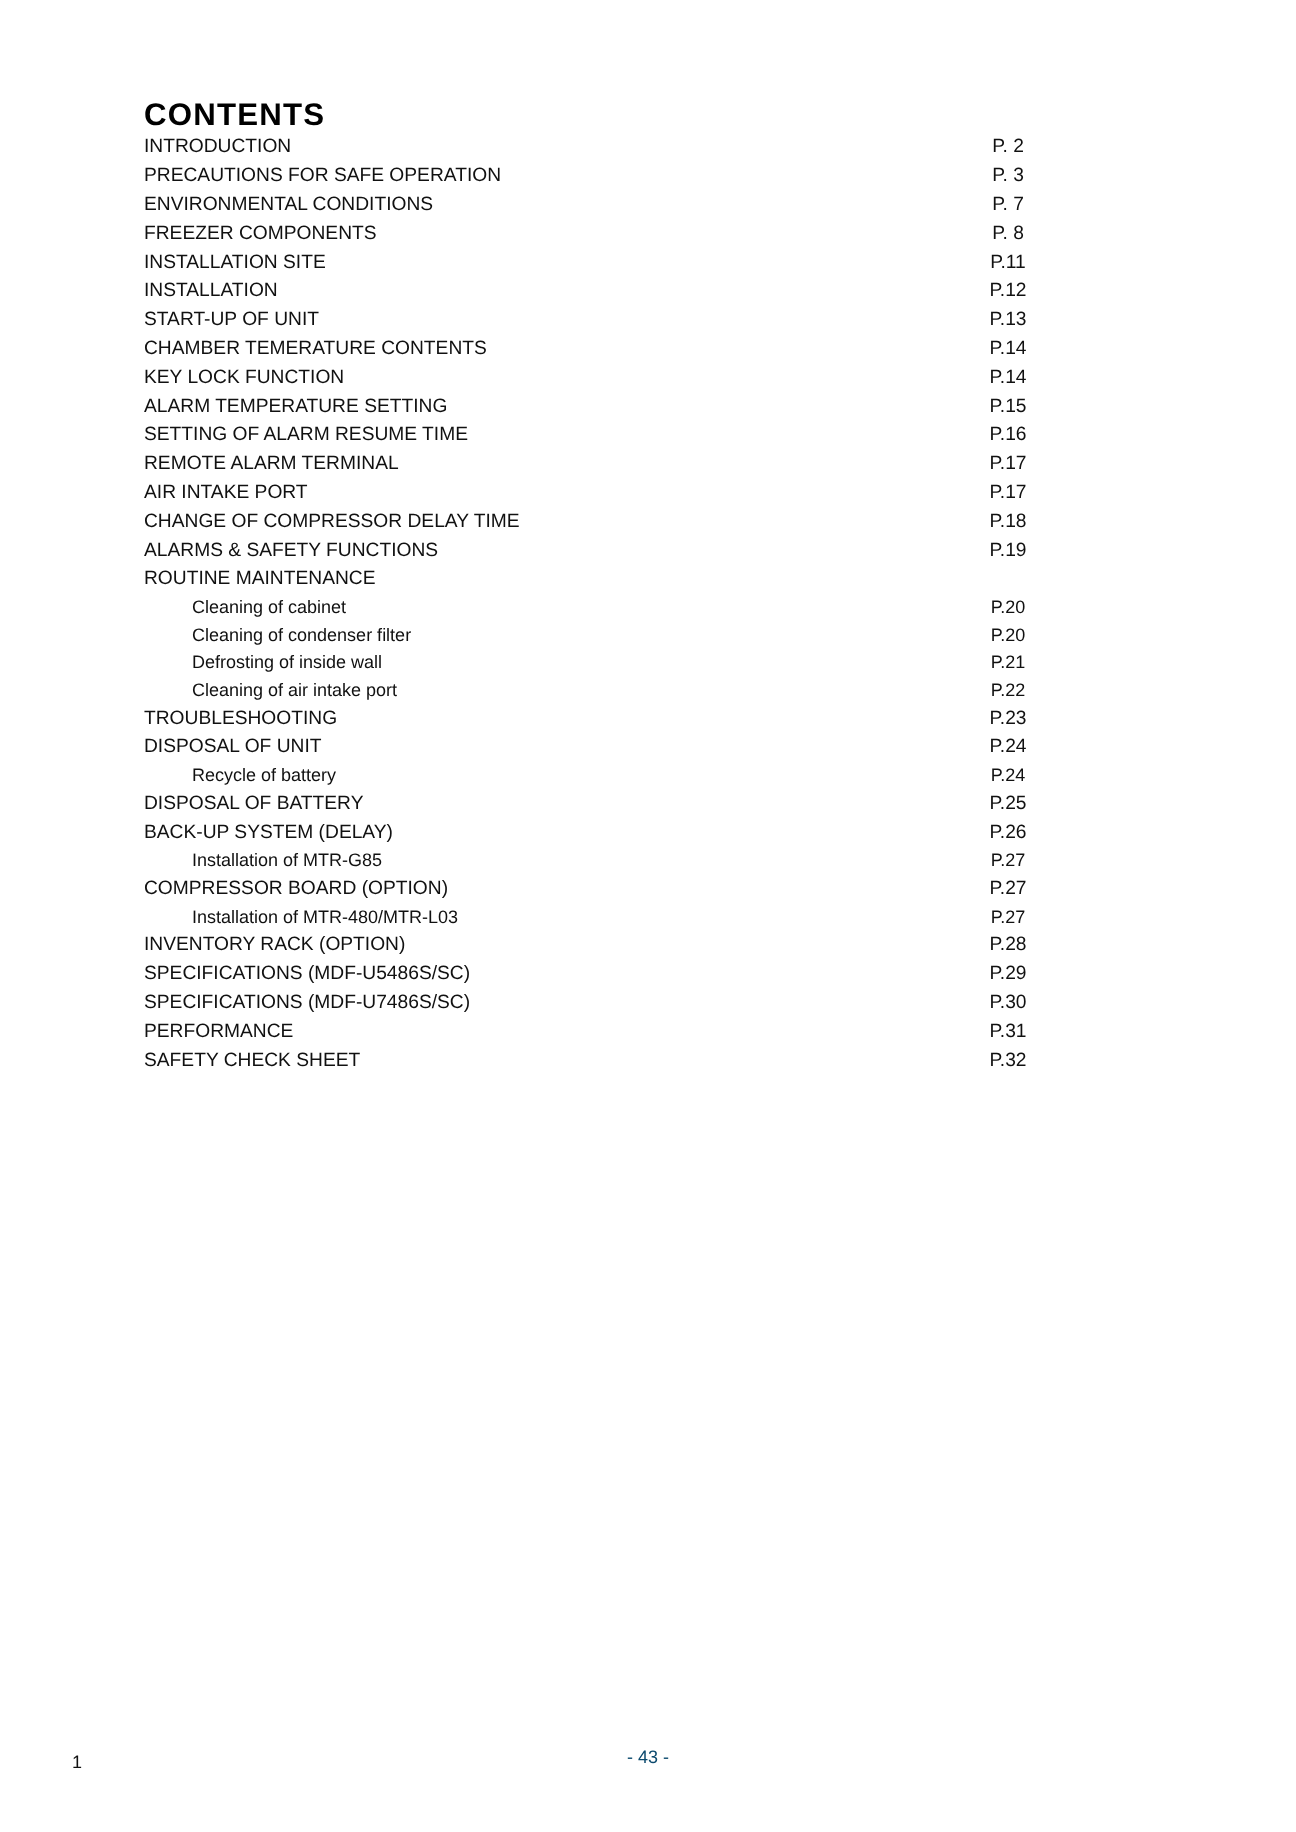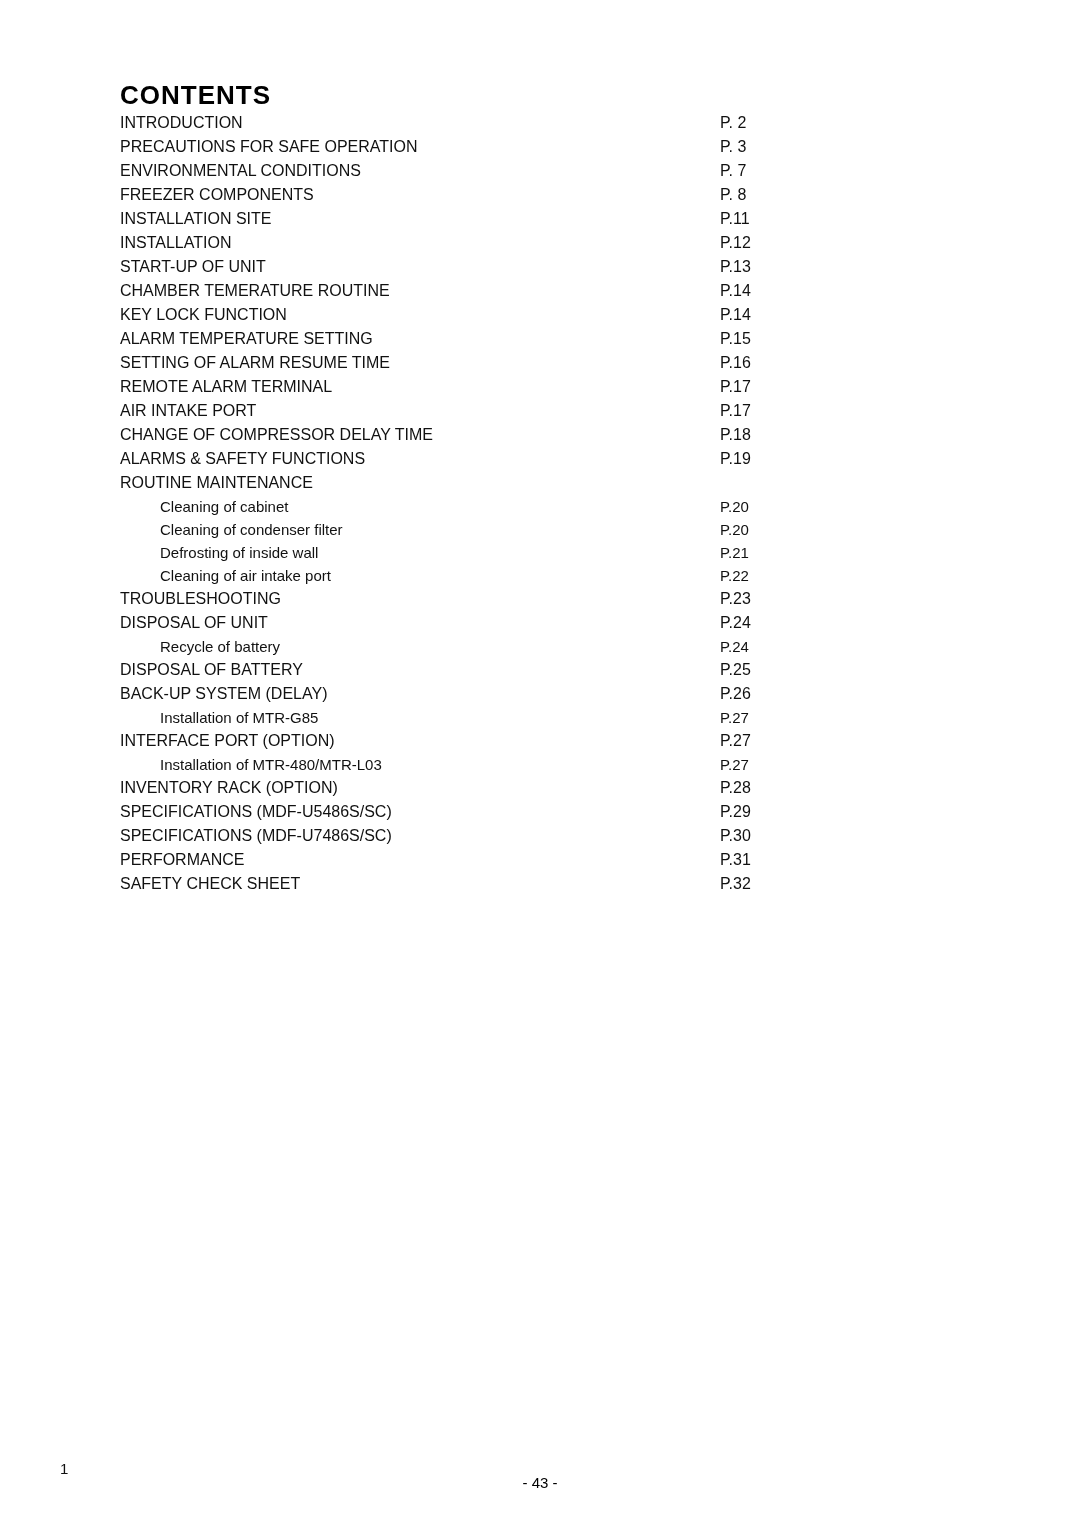--- a/index.html
+++ b/index.html
@@ -46,45 +46,45 @@
       width: 580px;
       margin-top: 10px;
     }
 
     .toc-table tr td.entry-label.indented {
       padding-left: 40px;
       font-size: 15px;
     }
 
     .toc-table tr td.entry-page {
-      text-align: left;
+      text-align: center;
       white-space: nowrap;
       padding-left: 20px;
       font-size: 16px;
     }
 
     .toc-table tr td.entry-page.indented {
       font-size: 15px;
     }
 
     .page-number-left {
       position: absolute;
       bottom: 50px;
       left: 60px;
       font-size: 15px;
       color: #111;
     }
 
     .page-number-center {
       position: absolute;
-      bottom: 36px;
+      bottom: 54px;
       left: 50%;
       transform: translateX(-50%);
       font-size: 15px;
-      color: #000000;
+      color: #0c4a6e;
     }
   </style>
 </head>
 <body>
 
 <div class="page">
   <h1 class="contents-title">CONTENTS</h1>
 
   <table class="toc-table">
     <tbody id="toc-body">
@@ -110,21 +110,21 @@
         </tr>
         <tr>
           <td class="entry-label">INSTALLATION</td>
           <td class="entry-page">P.12</td>
         </tr>
         <tr>
           <td class="entry-label">START-UP OF UNIT</td>
           <td class="entry-page">P.13</td>
         </tr>
         <tr>
-          <td class="entry-label">CHAMBER TEMERATURE ROUTINE</td>
+          <td class="entry-label">CHAMBER TEMERATURE CONTENTS</td>
           <td class="entry-page">P.14</td>
         </tr>
         <tr>
           <td class="entry-label">KEY LOCK FUNCTION</td>
           <td class="entry-page">P.14</td>
         </tr>
         <tr>
           <td class="entry-label">ALARM TEMPERATURE SETTING</td>
           <td class="entry-page">P.15</td>
         </tr>
@@ -186,21 +186,21 @@
         </tr>
         <tr>
           <td class="entry-label">BACK-UP SYSTEM (DELAY)</td>
           <td class="entry-page">P.26</td>
         </tr>
         <tr>
           <td class="entry-label indented">Installation of MTR-G85</td>
           <td class="entry-page indented">P.27</td>
         </tr>
         <tr>
-          <td class="entry-label">INTERFACE PORT (OPTION)</td>
+          <td class="entry-label">COMPRESSOR BOARD (OPTION)</td>
           <td class="entry-page">P.27</td>
         </tr>
         <tr>
           <td class="entry-label indented">Installation of MTR-480/MTR-L03</td>
           <td class="entry-page indented">P.27</td>
         </tr>
         <tr>
           <td class="entry-label">INVENTORY RACK (OPTION)</td>
           <td class="entry-page">P.28</td>
         </tr>

